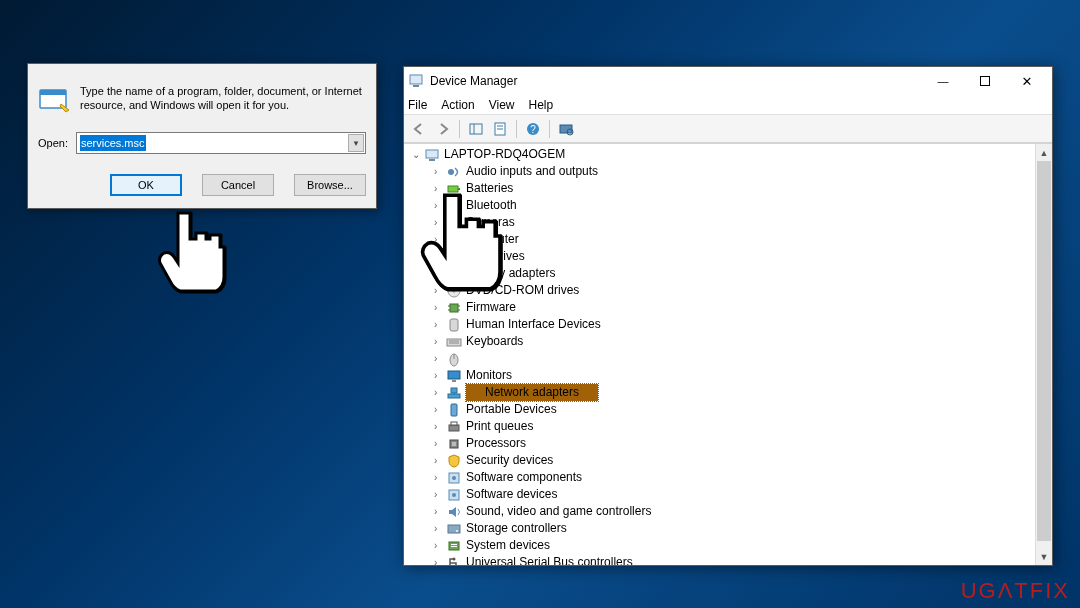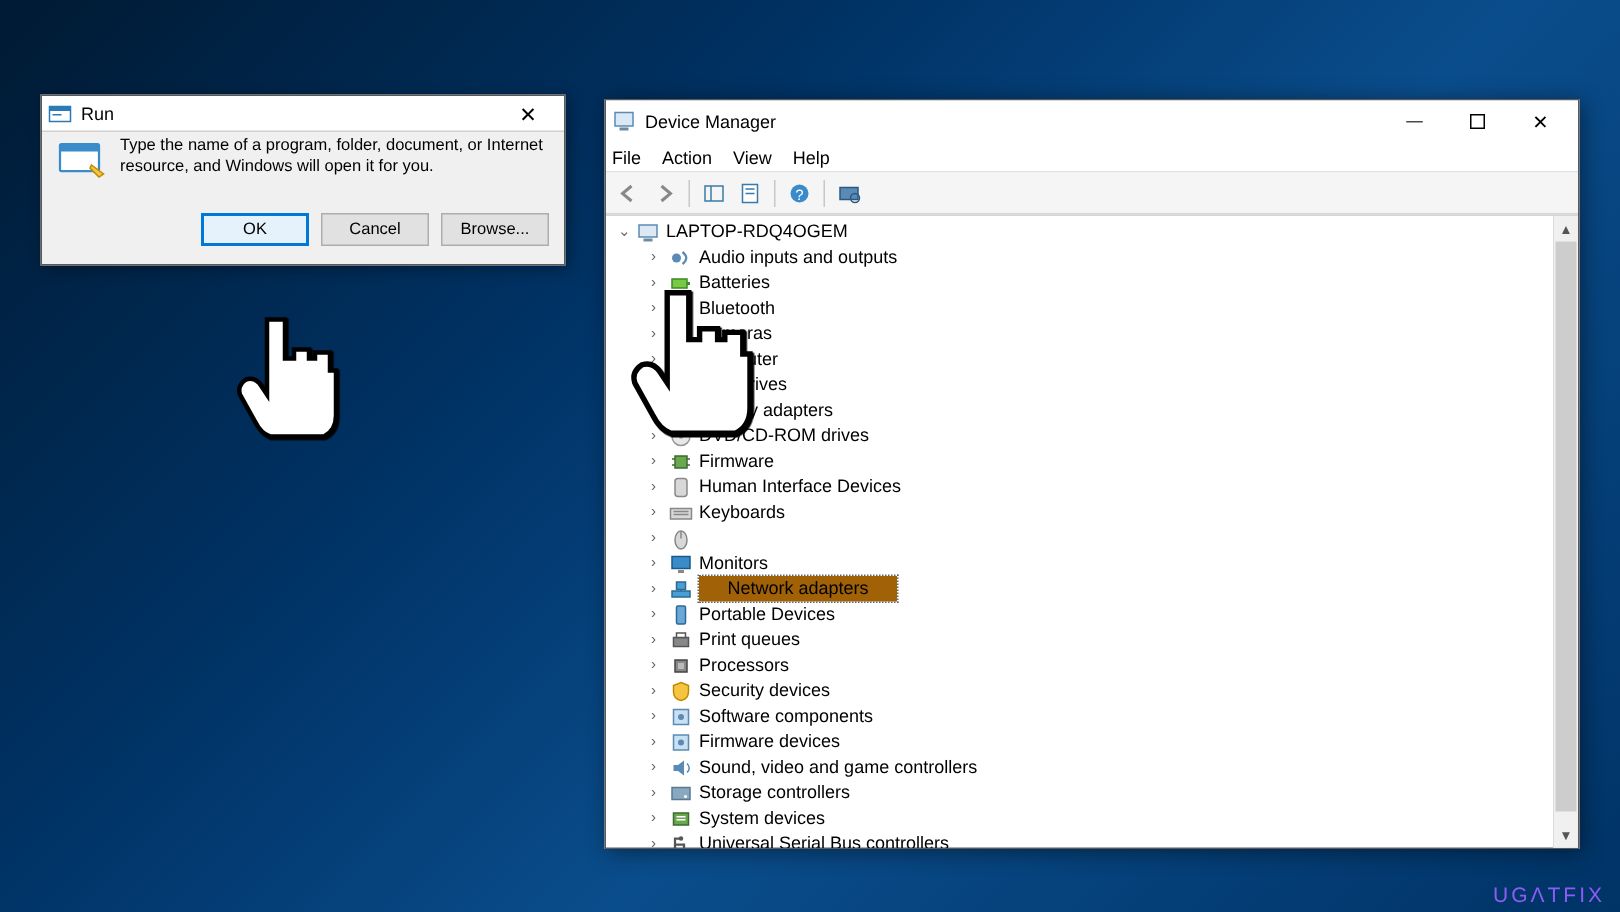--- a/index.html
+++ b/index.html
@@ -4,33 +4,33 @@
 <style>
 * { box-sizing: border-box; margin: 0; padding: 0; font-family: "Segoe UI", Tahoma, sans-serif; }
 body { width: 1080px; height: 608px; background: linear-gradient(135deg, #001a33 0%, #003366 35%, #0a4d8c 60%, #003366 100%); position: relative; overflow: hidden; }
 
 
 .run-window { position: absolute; left: 27px; top: 63px; width: 350px; background: #f0f0f0; border: 1px solid #5a5a5a; box-shadow: 2px 2px 10px rgba(0,0,0,.4); }
 .run-title { height: 24px; background: #fff; display: flex; align-items: center; padding: 0 4px; font-size: 12px; border-bottom: 1px solid #d0d0d0; }
 .run-title .ico { width: 16px; height: 16px; margin-right: 6px; display:inline-block; }
 .run-title .spacer { flex: 1; }
 .run-title .close { width: 40px; text-align: center; font-size: 14px; cursor: default; }
-.run-body { padding: 2px 10px 6px 10px; }
+.run-body { padding: 20px 10px 6px 10px; }
 .run-row1 { display: flex; gap: 10px; }
 .run-bigico { width: 32px; height: 32px; flex: none; }
 .run-bigico svg { width:32px; height:32px;}
 .run-desc { font-size: 11px; line-height: 14px; color: #000; }
 .run-row2 { display: flex; align-items: center; margin-top: 16px; gap: 8px; }
 .run-row2 label { font-size: 11px; }
 .combo { flex: 1; position: relative; }
 .combo input { width: 100%; height: 22px; border: 1px solid #7a7a7a; padding: 1px 18px 1px 4px; font-size: 11px; background:#fff; }
 .combo .sel { position:absolute; left:4px; top:3px; height:16px; background:#0078d7; color:#fff; font-size:11px; line-height:16px; padding:0 1px; pointer-events:none;}
 .combo .dd { position:absolute; right:2px; top:2px; width:16px; height:18px; background:#e1e1e1; border:1px solid #adadad; display:flex; align-items:center; justify-content:center;}
 .combo .dd::after{content:"▾"; font-size:9px; color:#444;}
-.run-buttons { display: flex; justify-content: flex-end; gap: 8px; padding: 14px 10px 12px 10px; }
+.run-buttons { display: flex; justify-content: flex-end; gap: 20px; padding: 14px 10px 12px 10px; }
 .btn { width: 72px; height: 22px; font-size: 11px; background: #e1e1e1; border: 1px solid #adadad; }
 .btn.default { background:#e5f1fb; border:2px solid #0078d7; height:22px; }
 
 
 .dm-window { position: absolute; left: 403px; top: 66px; width: 650px; height: 500px; background: #fff; border: 1px solid #5a5a5a; box-shadow: 2px 2px 14px rgba(0,0,0,.45); display:flex; flex-direction:column;}
 .dm-title { height: 28px; display:flex; align-items:center; padding:0 4px; font-size:12px; background:#fff;}
 .dm-title .ico{ width:16px; height:16px; margin-right:6px;}
 .dm-title .spacer{flex:1;}
 .winbtn{ width:42px; height:26px; display:flex; align-items:center; justify-content:center; font-size:11px;}
 .winbtn.min::after{content:"—";}
@@ -54,50 +54,46 @@
 .node.selected .lbl{ background:#a16207; outline:1px dotted #666; padding:0 19px;}
 .scrollbar{ position:absolute; right:0; top:0; bottom:0; width:17px; background:#f0f0f0; border-left:1px solid #dcdcdc;}
 .sb-btn{height:17px; background:#f0f0f0; display:flex; align-items:center; justify-content:center; font-size:9px; color:#555;}
 .sb-thumb{ position:absolute; left:1px; right:1px; top:17px; height:380px; background:#cdcdcd;}
 
 
 .hand{ position:absolute; pointer-events:none;}
 .hand svg{ filter:drop-shadow(1px 1px 0 #000);}
 
 
-.wm{ position:absolute; right:10px; bottom:4px; font-size:14px; letter-spacing:2px; color:#8b5cf6; font-weight:300; font-family:Arial,sans-serif;}
+.wm{ position:absolute; right:10px; bottom:4px; font-size:22px; letter-spacing:2px; color:#b91c1c; font-weight:300; font-family:Arial,sans-serif;}
 
 </style>
 </head>
 <body>
 
 <div class="run-window">
-  <div class="run-title">
-    <span class="ico">
-      <svg viewBox="0 0 16 16">
-          <rect x="1" y="3" width="14" height="10" fill="#fff" stroke="#2a7ab8"></rect>
-          <rect x="1" y="3" width="14" height="3" fill="#2a7ab8"></rect>
-          <rect x="3" y="8" width="6" height="1" fill="#2a7ab8"></rect>
-        </svg>
-    </span>
-    <span>Run</span>
-    <span class="spacer"></span>
-    <span class="close">✕</span>
-  </div>
   <div class="run-body">
     <div class="run-row1">
       <span class="run-bigico">
         <svg viewBox="0 0 32 32">
             <rect x="2" y="6" width="26" height="18" rx="1" fill="#fff" stroke="#3a8bc9" stroke-width="1.5"></rect>
             <rect x="2" y="6" width="26" height="5" fill="#3a8bc9"></rect>
             <path d="M23 20 l8 6 l-3 2 l-6-6 z" fill="#f5c542" stroke="#c08a00"></path>
           </svg>
       </span>
       <div class="run-desc">Type the name of a program, folder, document, or Internet resource, and Windows will open it for you.</div>
     </div>
+    <div class="run-row2">
+      <label>Open:</label>
+      <div class="combo">
+        <input type="text" value="services.msc" style="">
+        <span class="sel">services.msc</span>
+        <span class="dd"></span>
+      </div>
+    </div>
   </div>
   <div class="run-buttons">
     <button class="btn default">OK</button>
     <button class="btn">Cancel</button>
     <button class="btn">Browse...</button>
   </div>
 </div>
 
 <div class="dm-window">
   <div class="dm-title">
@@ -364,21 +360,21 @@
           <span class="lbl">Software components</span>
         </div>
         <div class="node child">
           <span class="caret">›</span>
           <span class="ico">
             <svg viewBox="0 0 16 16">
               <rect x="3" y="3" width="10" height="10" fill="#c8e0f0" stroke="#5a8ab5"></rect>
               <circle cx="8" cy="8" r="2" fill="#5a8ab5"></circle>
             </svg>
           </span>
-          <span class="lbl">Firmware devices</span>
+          <span class="lbl">Software devices</span>
         </div>
         <div class="node child">
           <span class="caret">›</span>
           <span class="ico">
             <svg viewBox="0 0 16 16">
               <path d="M3 6 h3 l4 -3 v10 l-4 -3 h-3 z" fill="#5a8ab5"></path>
               <path d="M12 5 q3 3 0 6" fill="none" stroke="#5a8ab5"></path>
             </svg>
           </span>
           <span class="lbl">Sound, video and game controllers</span>

